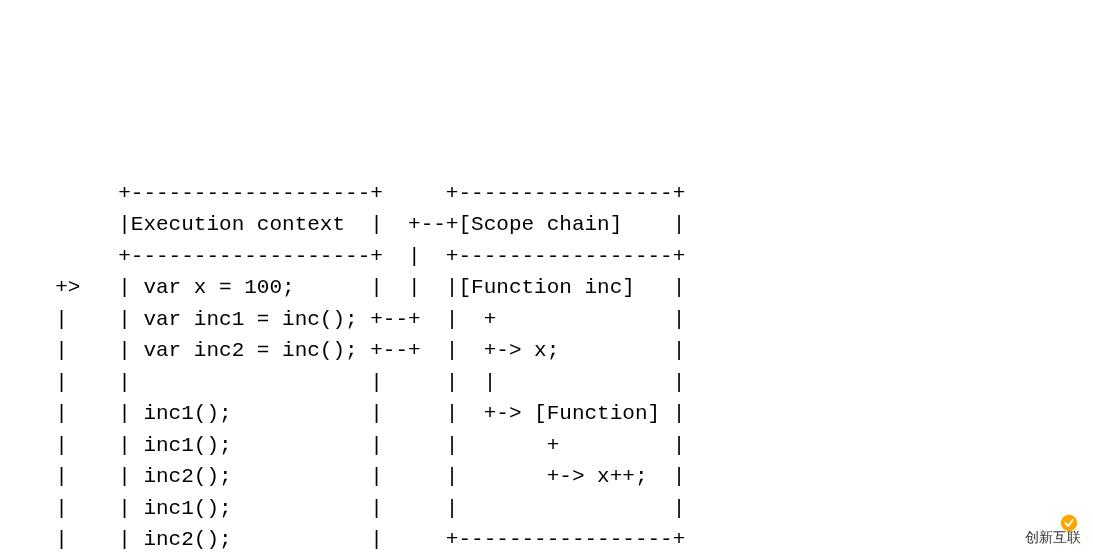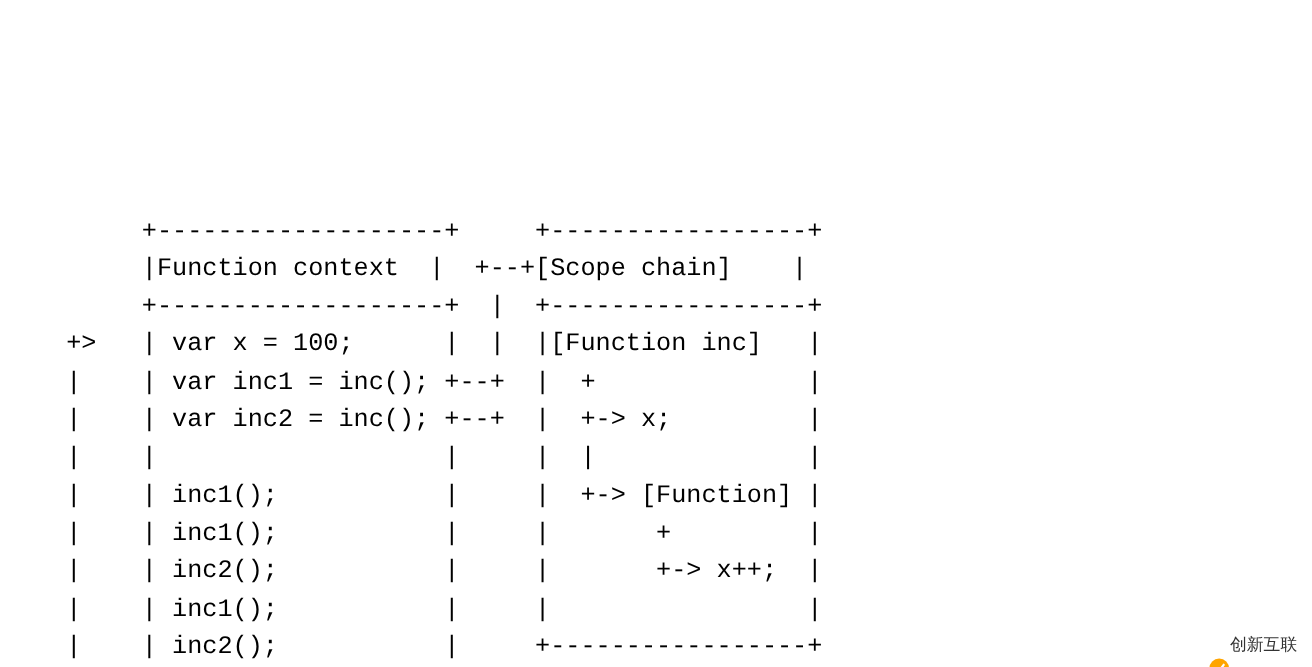--- a/index.html
+++ b/index.html
@@ -16,37 +16,38 @@
       padding: 20px 30px;
     }
     .watermark {
       position: fixed;
       right: 12px;
       bottom: 8px;
       font-family: Arial, sans-serif;
       font-size: 14px;
       color: #333;
       display: flex;
-      align-items: flex-start;
+      align-items: center;
       gap: 16px;
+      flex-direction: column;
     }
     .watermark-icon {
       width: 18px;
       height: 18px;
       display: inline-block;
     }
   </style>
 </head>
 <body>
 
 
 
 <div class="diagram">
 <span>       +-------------------+     +-----------------+</span>
-<span>       |Function context  |  +--+[Scope chain]    |</span>
+<span>       |Execution context  |  +--+[Scope chain]    |</span>
 <span>       +-------------------+  |  +-----------------+</span>
 <span>  +&gt;   | var x = 100;      |  |  |[Function inc]   |</span>
 <span>  |    | var inc1 = inc(); +--+  |  +              |</span>
 <span>  |    | var inc2 = inc(); +--+  |  +-&gt; x;         |</span>
 <span>  |    |                   |     |  |              |</span>
 <span>  |    | inc1();           |     |  +-&gt; [Function] |</span>
 <span>  |    | inc1();           |     |       +         |</span>
 <span>  |    | inc2();           |     |       +-&gt; x++;  |</span>
 <span>  |    | inc1();           |     |                 |</span>
 <span>  |    | inc2();           |     +-----------------+</span>

